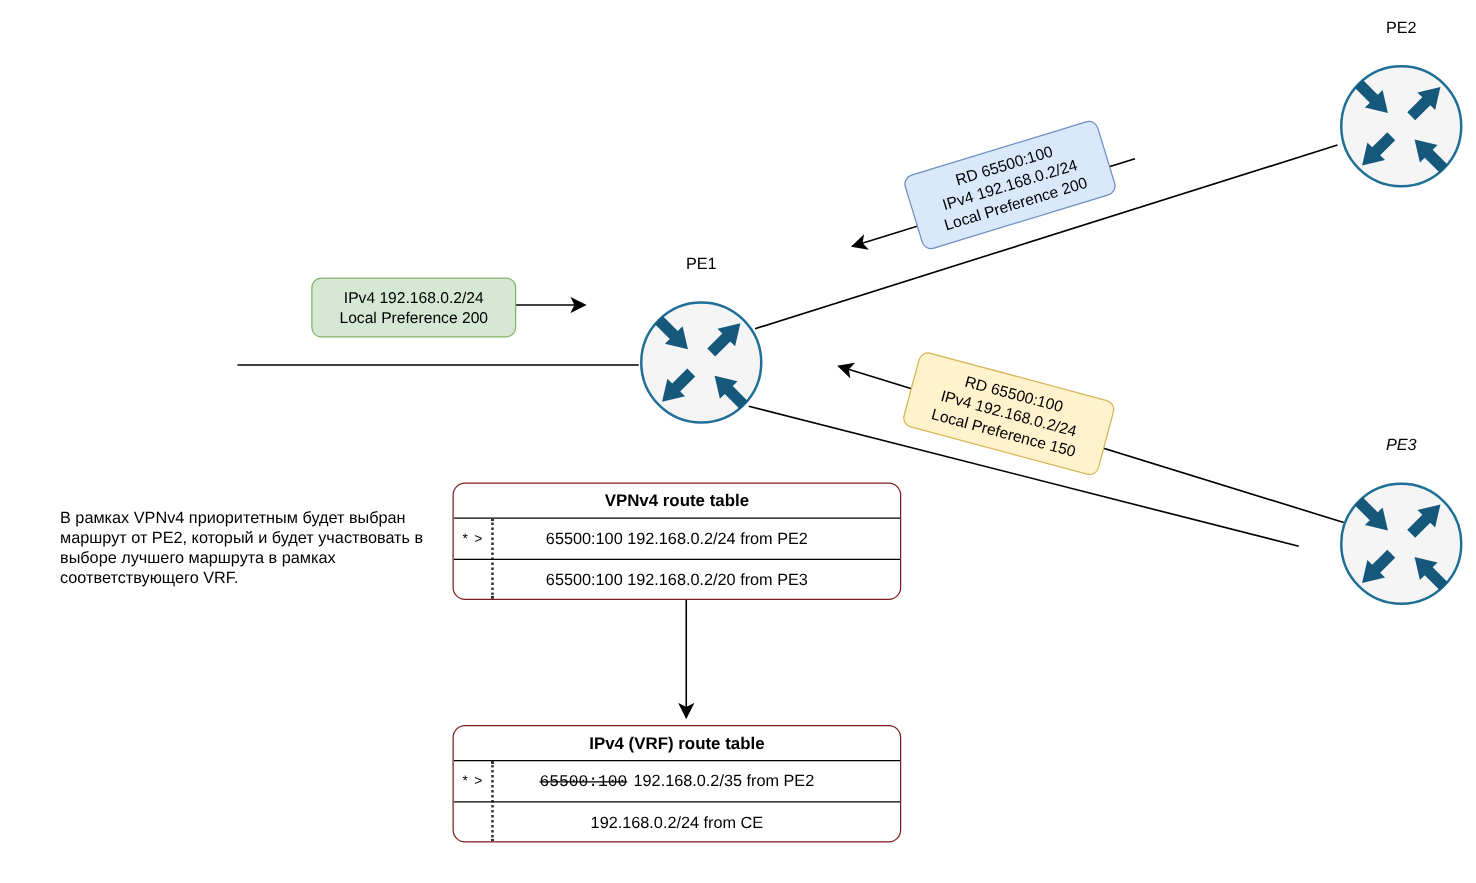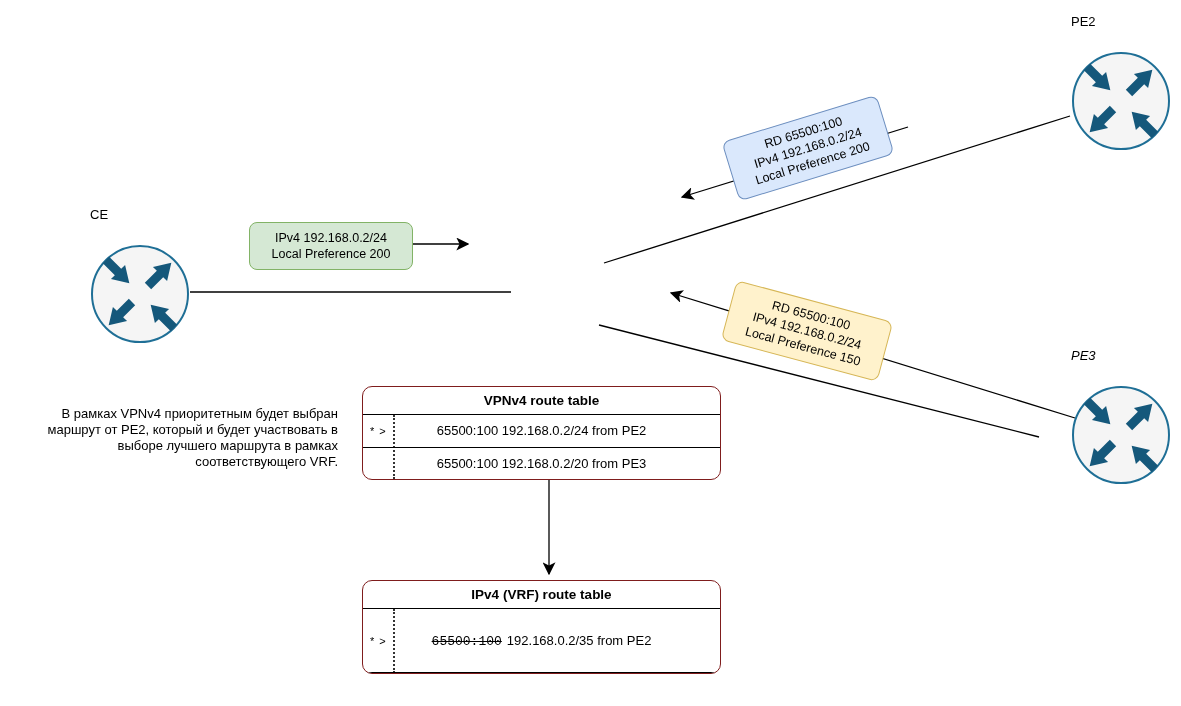--- a/index.html
+++ b/index.html
@@ -7,21 +7,21 @@
     width:1181px;height:706px;background:#ffffff;
     font-family:"Liberation Sans", sans-serif;color:#000;
     overflow:hidden;
   }
   #canvas{position:relative;width:1181px;height:706px;background:#fff;}
   #connectors{position:absolute;left:0;top:0;pointer-events:none;}
 
   .router{position:absolute;width:100px;height:100px;}
   .router-label{
     position:absolute;top:-37px;left:0;width:100%;height:20px;
-    text-align:left;font-size:13px;
+    text-align:center;font-size:13px;
   }
   .router-icon{width:100px;height:100px;display:block;}
 
   .route-box{
     position:absolute;border:1px solid;border-radius:8px;
     display:flex;flex-direction:column;justify-content:center;align-items:center;
     font-size:12.5px;line-height:1.3;text-align:center;
   }
   .route-box div{white-space:nowrap;}
 
@@ -44,22 +44,22 @@
     position:absolute;left:7px;top:50%;transform:translateY(-50%);
     font-size:11px;letter-spacing:1px;
   }
   .dotline{
     position:absolute;left:30px;top:0;bottom:0;width:0;
     border-left:2px dotted #333;
   }
   .strike{text-decoration:line-through;margin-right:5px;font-family:Liberation Mono, monospace;}
 
   .note{
-    position:absolute;width:330px;text-align:right;
-    font-size:13px;line-height:1.22;
+    position:absolute;width:330px;text-align:left;
+    font-size:13px;line-height:1.22;margin-left:40px;
   }
 </style>
 </head>
 <body>
 
 <div id="canvas">
 
   <svg id="connectors" width="1181" height="706" viewBox="0 0 1181 706">
     <defs>
       <marker id="arrow" viewBox="0 0 10 10" refX="9" refY="5" markerWidth="10" markerHeight="10" orient="auto-start-reverse">
@@ -92,33 +92,33 @@
     <div>IPv4 192.168.0.2/24</div>
     <div>Local Preference 200</div>
   </div>
 
   <div class="route-box" style="left: 726px; top: 300px; width: 160px; height: 60px; transform: rotate(15deg); background: rgb(255, 242, 204); border-color: rgb(214, 182, 86);">
     <div>RD 65500:100</div>
     <div>IPv4 192.168.0.2/24</div>
     <div>Local Preference 150</div>
   </div>
 
-  <div class="router" style="left:90px;top:244px;">
-    <div class="router-label">CE</div>
+
+  <div class="router" style="left:511px;top:240px;">
+    <div class="router-label">PE1</div>
     <svg class="router-icon" viewBox="0 0 100 100">
       <circle cx="50" cy="50" r="48" stroke-width="2" style="fill: rgb(245, 245, 245); stroke: rgb(31, 111, 150);"></circle>
       <g style="fill: rgb(21, 88, 123);">
         <path transform="translate(16,16) rotate(45)" d="M0,-4.5 L17,-4.5 L17,-10 L33,0 L17,10 L17,4.5 L0,4.5 Z"></path>
         <path transform="translate(58,42) rotate(-45)" d="M0,-4.5 L17,-4.5 L17,-10 L33,0 L17,10 L17,4.5 L0,4.5 Z"></path>
         <path transform="translate(42,58) rotate(135)" d="M0,-4.5 L17,-4.5 L17,-10 L33,0 L17,10 L17,4.5 L0,4.5 Z"></path>
         <path transform="translate(84,84) rotate(225)" d="M0,-4.5 L17,-4.5 L17,-10 L33,0 L17,10 L17,4.5 L0,4.5 Z"></path>
       </g>
     </svg>
   </div>
-
 
   <div class="router" style="left:1071px;top:51px;">
     <div class="router-label">PE2</div>
     <svg class="router-icon" viewBox="0 0 100 100">
       <circle cx="50" cy="50" r="48" stroke-width="2" style="fill: rgb(245, 245, 245); stroke: rgb(31, 111, 150);"></circle>
       <g style="fill: rgb(21, 88, 123);">
         <path transform="translate(16,16) rotate(45)" d="M0,-4.5 L17,-4.5 L17,-10 L33,0 L17,10 L17,4.5 L0,4.5 Z"></path>
         <path transform="translate(58,42) rotate(-45)" d="M0,-4.5 L17,-4.5 L17,-10 L33,0 L17,10 L17,4.5 L0,4.5 Z"></path>
         <path transform="translate(42,58) rotate(135)" d="M0,-4.5 L17,-4.5 L17,-10 L33,0 L17,10 L17,4.5 L0,4.5 Z"></path>
         <path transform="translate(84,84) rotate(225)" d="M0,-4.5 L17,-4.5 L17,-10 L33,0 L17,10 L17,4.5 L0,4.5 Z"></path>
@@ -157,18 +157,22 @@
   <div class="rtable" style="left:362px;top:580px;justify-content:space-between;">
     <div class="rtable-header">IPv4 (VRF) route table</div>
     <div class="rtable-body">
       <div class="dotline"></div>
       <div class="rtable-row sep">
         <span class="row-marker">* &gt;</span>
         <span>
           <span class="strike">65500:100</span><span>192.168.0.2/35 from PE2</span>
         </span>
       </div>
+      <div class="rtable-row">
+        <span class="row-marker"></span>
+        <span>192.168.0.2/24 from CE</span>
+      </div>
     </div>
   </div>
 
   <div class="note" style="left:8px;top:406px;">В рамках VPNv4 приоритетным будет выбран маршрут от PE2, который и будет участвовать в выборе лучшего маршрута в рамках соответствующего VRF.</div>
 
 </div>
 
 </body></html>

